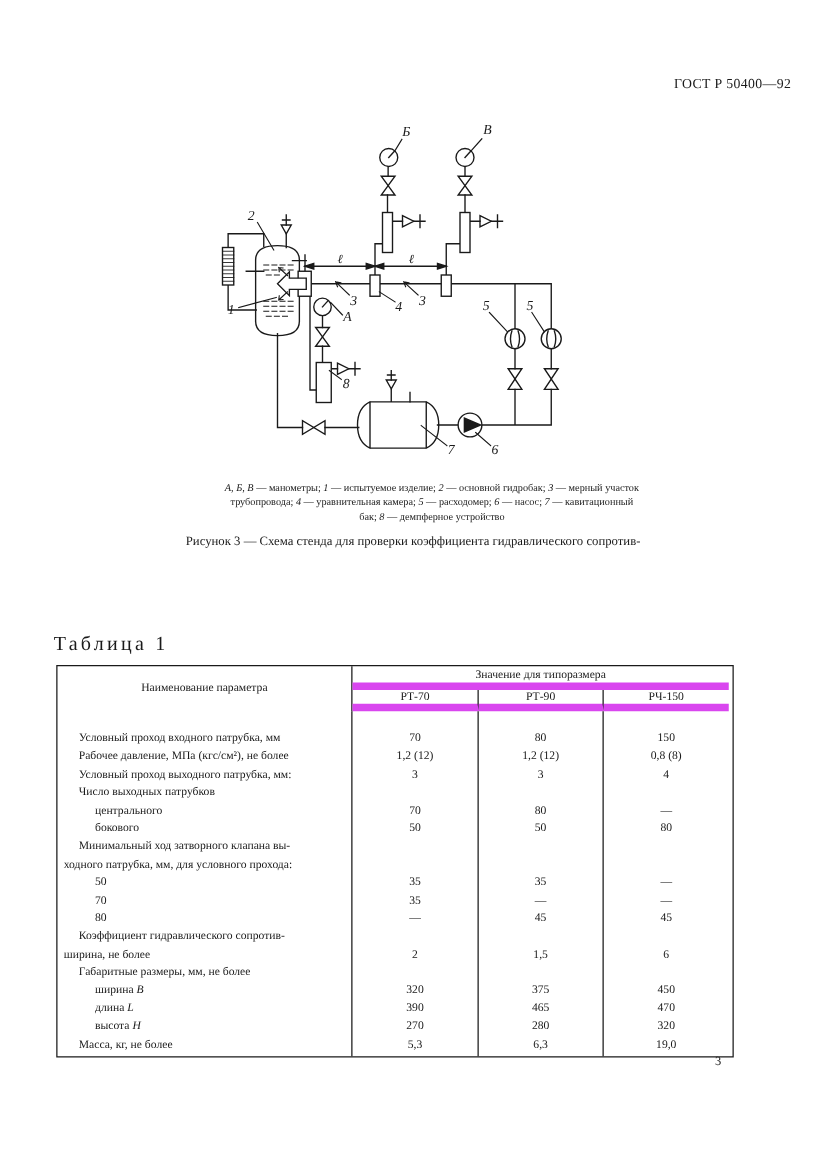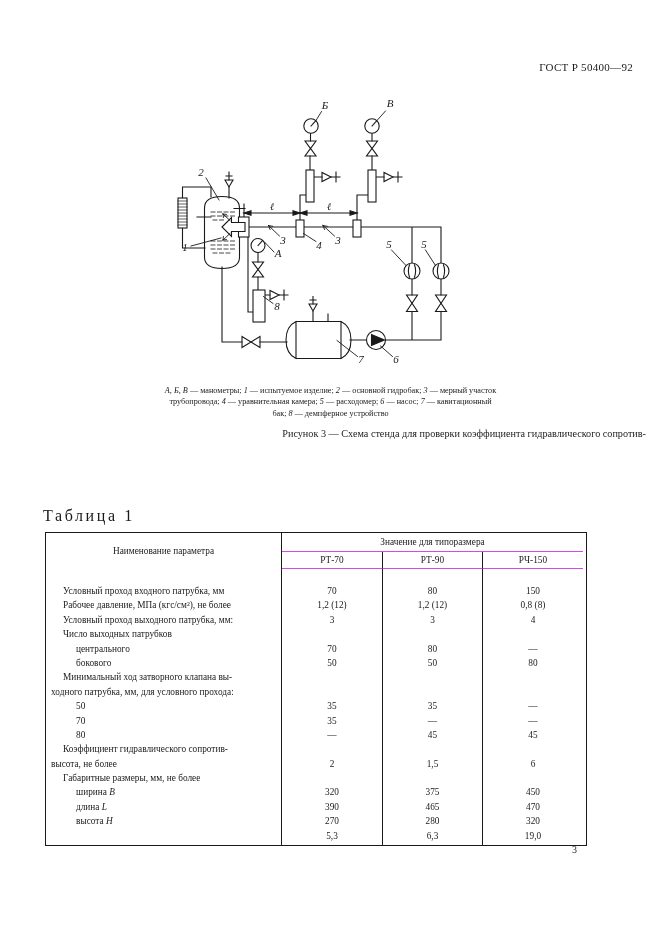--- a/index.html
+++ b/index.html
@@ -5,31 +5,31 @@
   html,body{margin:0;padding:0;}
   body{
     width:661px;height:936px;position:relative;background:#ffffff;
     font-family:"Liberation Serif","DejaVu Serif",serif;color:#1a1a1a;
     overflow:hidden;
   }
   .abs{position:absolute;}
   .it{font-style:italic;}
   #gost-header{top:61px;right:28px;font-weight:normal;font-size:11px;letter-spacing:.3px;}
   #diagram{left:95px;top:85px;}
-  #figure-caption{top:385px;left:15px;width:631px;text-align:center;
+  #figure-caption{top:385px;left:30px;width:631px;text-align:center;
     font-size:8.2px;line-height:11.4px;}
-  #figure-title{top:426px;left:15px;width:631px;text-align:right;
+  #figure-title{top:426px;left:15px;width:631px;text-align:center;
     font-size:10.2px;line-height:15px;}
   #table-label{top:507px;left:43px;font-size:16px;letter-spacing:2.6px;}
   #param-table{top:532px;left:45px;width:540px;border:1.5px solid #1a1a1a;
     display:grid;grid-template-columns:236px 101px 100px 100px;
     grid-template-rows:19px 17px 276px;font-size:9.3px;}
   .cell{box-sizing:border-box;}
   .bR{border-right:1px solid #1a1a1a;}
-  .bB{border-bottom:1px solid #d946ef;}
+  .bB{border-bottom:6px solid #d946ef;}
   .ctr{display:flex;align-items:center;justify-content:center;text-align:center;}
   #th-name{grid-row:1/3;grid-column:1;}
   #th-group{grid-row:1;grid-column:2/5;}
   .th-size{grid-row:2;text-align:center;}
   .tbody-cell{grid-row:3;padding-top:15px;}
   .ln{height:14.4px;line-height:14.4px;white-space:nowrap;}
   .vln{text-align:center;}
   .ind0{padding-left:5px;}
   .ind1{padding-left:17px;}
   .ind2{padding-left:30px;}
@@ -236,25 +236,26 @@
       <div class="ln ind1"><span>Условный проход выходного патрубка, мм:</span></div>
       <div class="ln ind1"><span>Число выходных патрубков</span></div>
       <div class="ln ind2"><span>центрального</span></div>
       <div class="ln ind2"><span>бокового</span></div>
       <div class="ln ind1"><span>Минимальный ход затворного клапана вы-</span></div>
       <div class="ln ind0"><span>ходного патрубка, мм, для условного прохода:</span></div>
       <div class="ln ind2"><span>50</span></div>
       <div class="ln ind2"><span>70</span></div>
       <div class="ln ind2"><span>80</span></div>
       <div class="ln ind1"><span>Коэффициент гидравлического сопротив-</span></div>
-      <div class="ln ind0"><span>высота, не более</span></div>
+      <div class="ln ind0"><span>ширина, не более</span></div>
       <div class="ln ind1"><span>Габаритные размеры, мм, не более</span></div>
       <div class="ln ind2"><span>ширина </span><span class="it">B</span></div>
       <div class="ln ind2"><span>длина </span><span class="it">L</span></div>
       <div class="ln ind2"><span>высота </span><span class="it">H</span></div>
+      <div class="ln ind1"><span>Масса, кг, не более</span></div>
     </div>
   <div class="cell bR tbody-cell" style="grid-column:2" id="tb-v1">
       <div class="ln vln">70</div>
       <div class="ln vln">1,2 (12)</div>
       <div class="ln vln">3</div>
       <div class="ln vln">&nbsp;</div>
       <div class="ln vln">70</div>
       <div class="ln vln">50</div>
       <div class="ln vln">&nbsp;</div>
       <div class="ln vln">&nbsp;</div>

